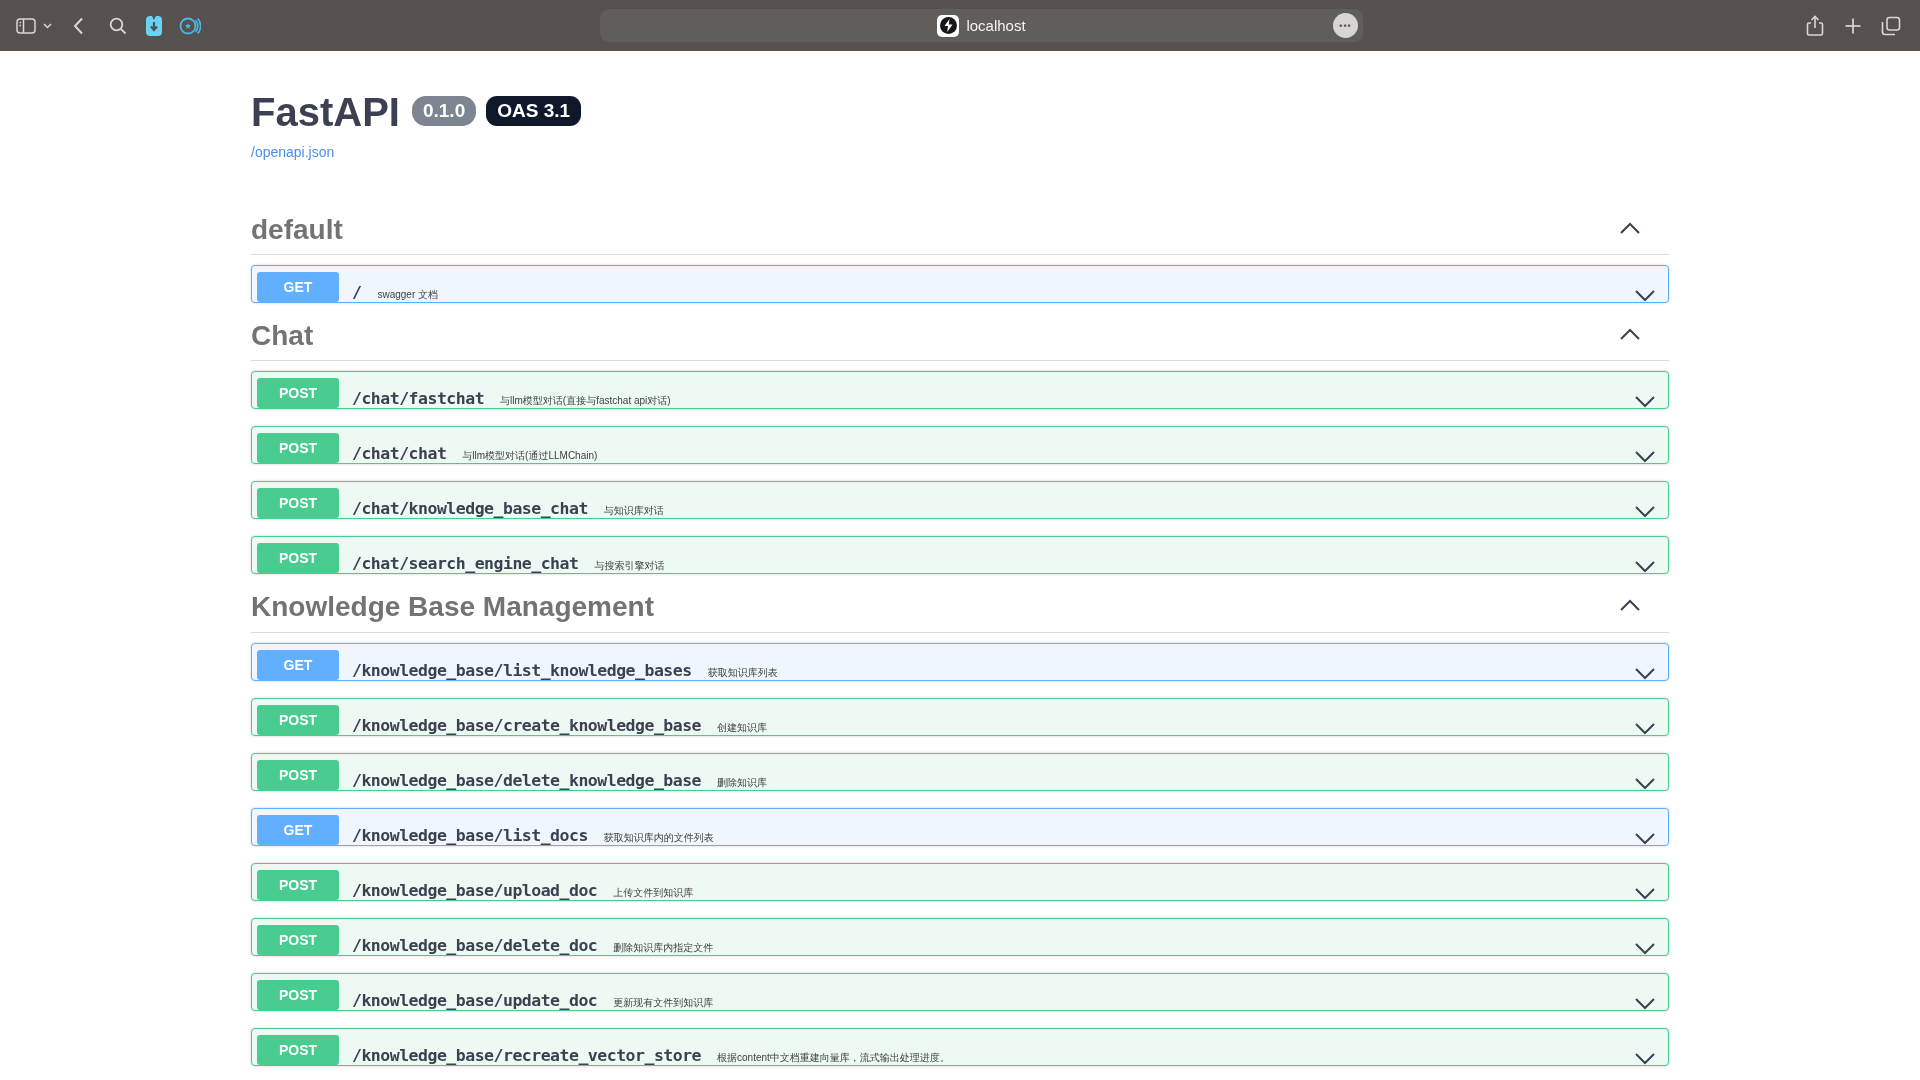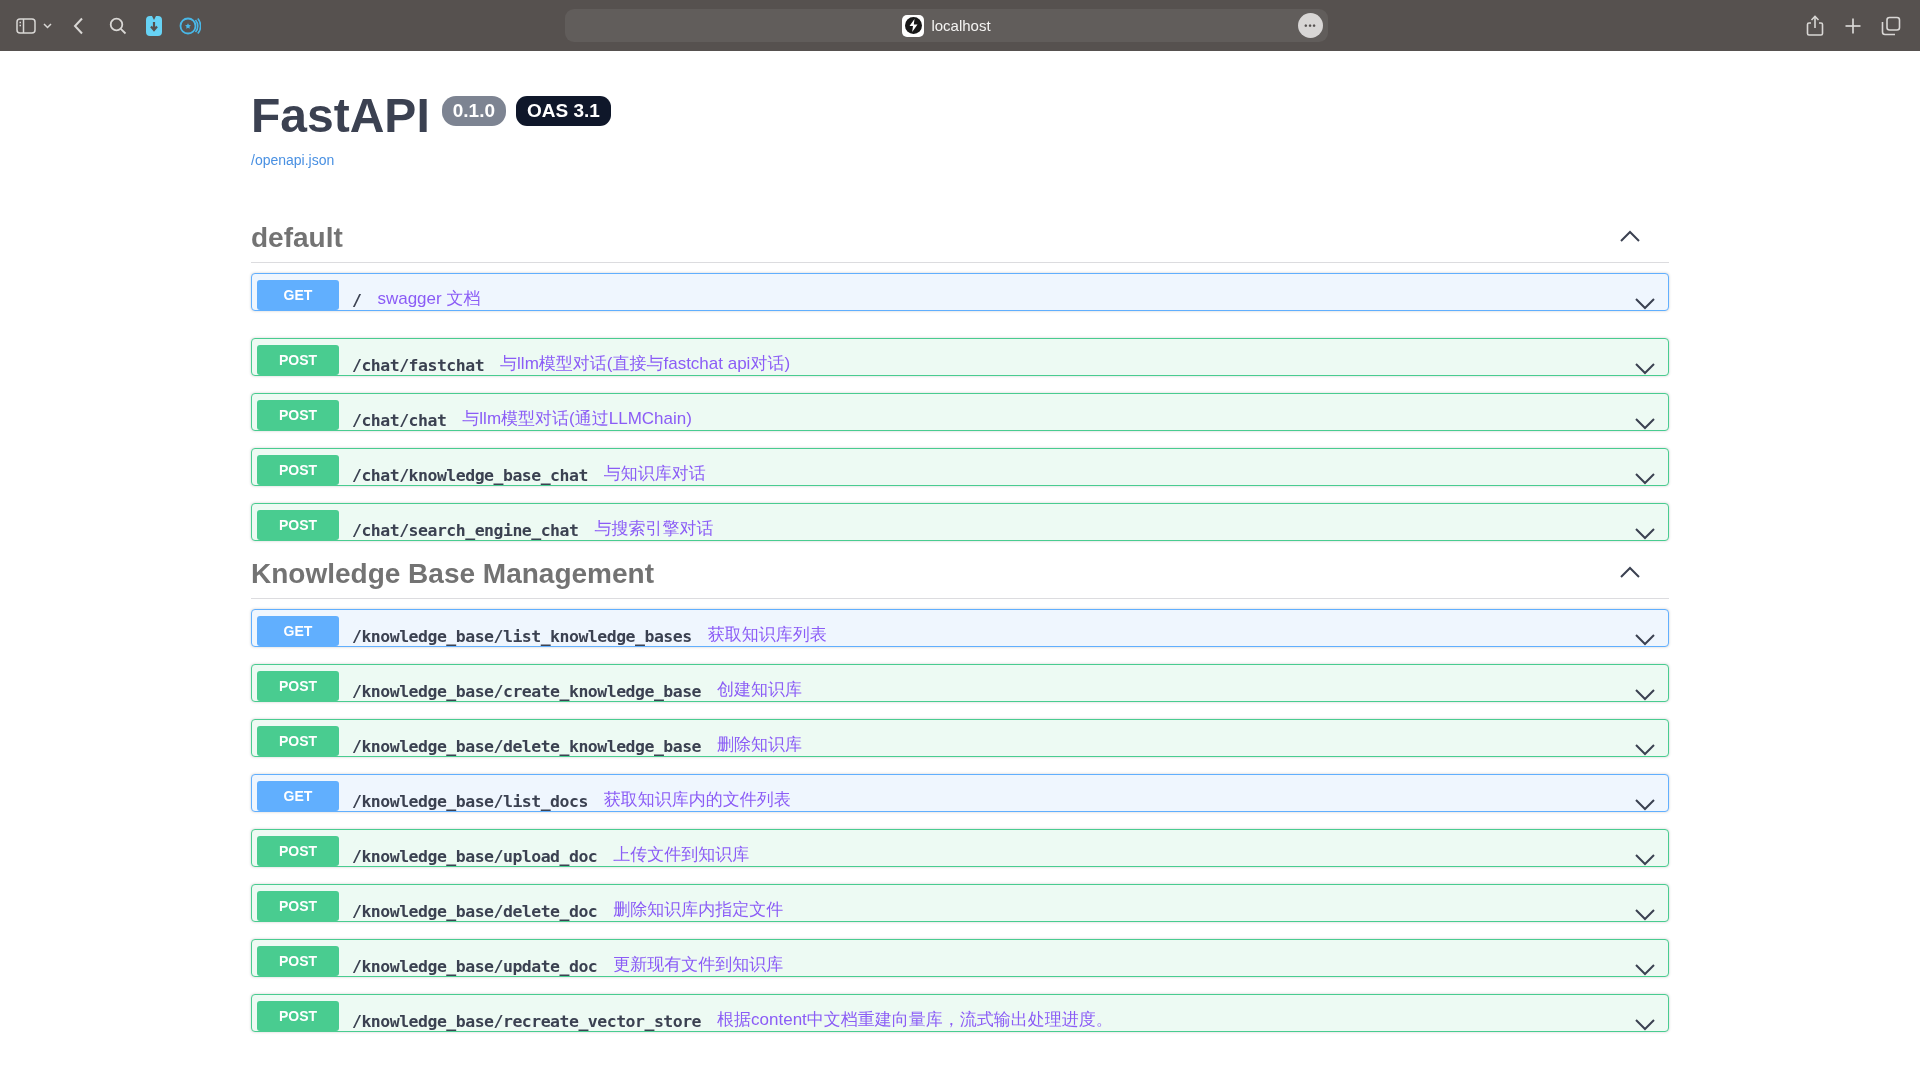--- a/index.html
+++ b/index.html
@@ -29,21 +29,21 @@
     display: flex; align-items: center; justify-content: center;
     color: #d9d7d5;
   }
   .tb-icon svg { display: block; }
   .gap4  { margin-left: 2px; }
   .gap12 { margin-left: 12px; }
   .gap14 { margin-left: 16px; }
 
   .url-pill {
     position: absolute;
-    left: 565px; top: 9px;
+    left: 600px; top: 9px;
     width: 763px; height: 33px;
     background: #615d5b;
     border-radius: 9px;
     display: flex;
     align-items: center;
     justify-content: center;
   }
   .favicon {
     width: 22px; height: 22px;
     background: #ffffff;
@@ -87,21 +87,21 @@
   .swagger-wrap {
     width: 1418px;
     margin: 0 auto;
     padding-top: 41px;
   }
   .info-title-row {
     display: flex;
     align-items: flex-start;
   }
   .api-title {
-    font-size: 48px;
+    font-size: 40px;
     font-weight: bold;
     color: #3b4151;
     line-height: 1;
   }
   .badge {
     color: #ffffff;
     font-size: 19px;
     font-weight: bold;
     padding: 4px 11px;
     border-radius: 14px;
@@ -166,22 +166,22 @@
   .opblock.post .method-badge { background: #49cc90; }
   .op-path {
     font-family: "DejaVu Sans Mono", "Liberation Mono", monospace;
     font-size: 16.5px;
     font-weight: bold;
     color: #3b4151;
     margin-left: 13px;
     letter-spacing: -0.5px;
   }
   .op-summary {
-    font-size: 17px;
-    color: #8b5cf6;
+    font-size: 10px;
+    color: #404040;
     margin-left: 16px;
     margin-top: 1px;
   }
   .op-chevron {
     margin-left: auto;
     margin-right: 12px;
     color: #3b4151;
     display: flex;
   }
 </style>
@@ -293,20 +293,28 @@
     <span class="op-chevron">
       <svg width="22" height="13" viewBox="0 0 22 13" fill="none" stroke="currentColor" stroke-width="2">
         <polyline points="2,2 11,11 20,2"></polyline>
       </svg>
     </span>
   </div>
 </div>
   </div>
 
   <div class="api-section">
+    <div class="section-header">
+      <h3 class="section-title">Chat</h3>
+      <span class="section-chevron">
+        <svg width="22" height="13" viewBox="0 0 22 13" fill="none" stroke="currentColor" stroke-width="2">
+          <polyline points="2,11 11,2 20,11"></polyline>
+        </svg>
+      </span>
+    </div>
     <div class="section-ops">
   <div class="opblock post">
     <span class="method-badge">POST</span>
     <span class="op-path">/chat/fastchat</span>
     <span class="op-summary">与llm模型对话(直接与fastchat api对话)</span>
     <span class="op-chevron">
       <svg width="22" height="13" viewBox="0 0 22 13" fill="none" stroke="currentColor" stroke-width="2">
         <polyline points="2,2 11,11 20,2"></polyline>
       </svg>
     </span>

